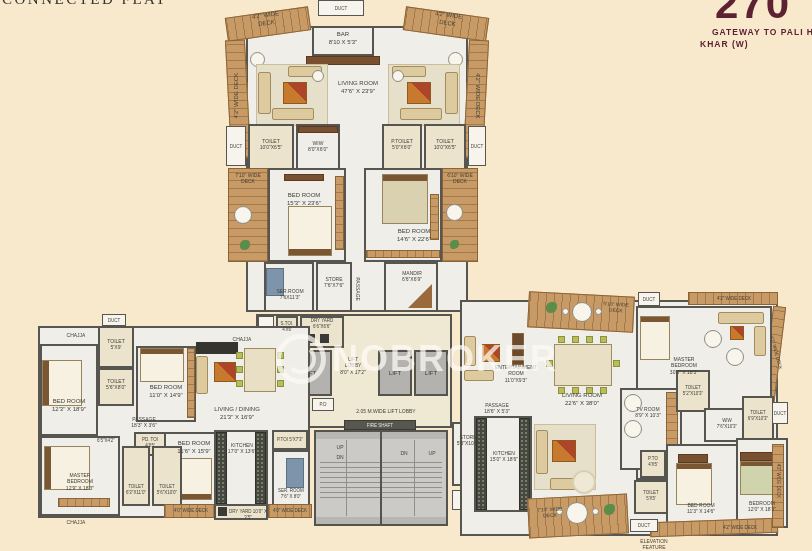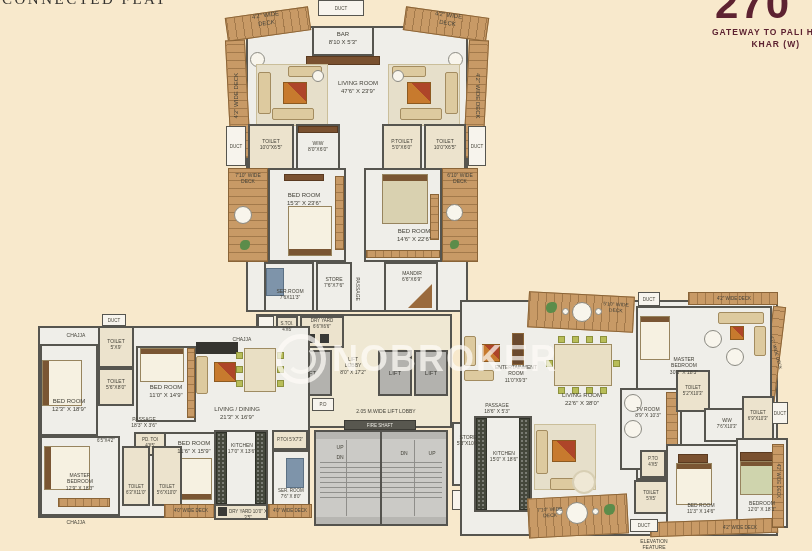--- a/index.html
+++ b/index.html
@@ -43,21 +43,21 @@
   .rr{position:absolute;border-radius:50%;background:#efe8d5;border:2px solid #d8cfb4;box-sizing:border-box}
   .wm{position:absolute;width:9px;height:9px;background:#3a3a36}
   .tri{position:absolute;width:0;height:0;border-left:24px solid transparent;border-bottom:24px solid #9a6a3c}
   #title{position:absolute;left:2px;top:-9px;font-family:"Liberation Serif",serif;font-size:15px;
     letter-spacing:2.5px;color:#35332f;white-space:nowrap}
   #logo-num{position:absolute;left:688px;top:-17px;width:130px;font-size:42px;font-weight:bold;
     color:#5d2231;letter-spacing:2px;text-align:center;line-height:1}
   #logo-tag{position:absolute;left:712px;top:27px;width:140px;font-size:8.5px;font-weight:bold;
     color:#5d2231;letter-spacing:1px;white-space:nowrap}
   #logo-loc{position:absolute;left:700px;top:39px;width:100px;font-size:8.5px;font-weight:bold;
-    color:#5d2231;text-align:right;letter-spacing:1px}
+    color:#5d2231;text-align:left;letter-spacing:1px}
   #wmark{position:absolute;left:276px;top:334px;display:flex;align-items:center;z-index:20;pointer-events:none}
   #wmark .circ{width:40px;height:40px;border:5px solid rgba(253,251,246,.72);border-radius:50%;position:relative}
   #wmark .circ i{position:absolute;inset:5px;border:4px solid rgba(253,251,246,.72);border-radius:50%;
     border-top-color:transparent;border-left-color:transparent;display:block}
   #wmark .txt{margin-left:6px;font-size:36px;font-weight:bold;color:rgba(253,251,246,.72);letter-spacing:2px;white-space:nowrap}
 </style>
 </head>
 <body>
 
 <div id="canvas">

